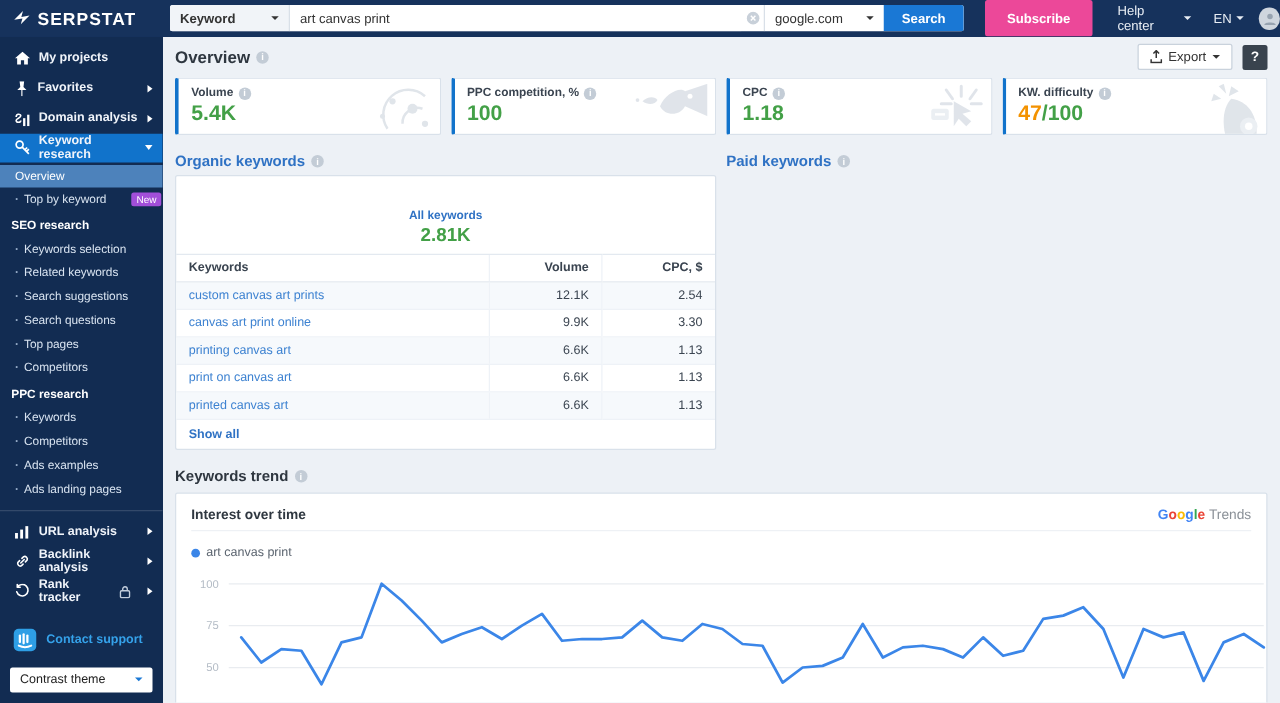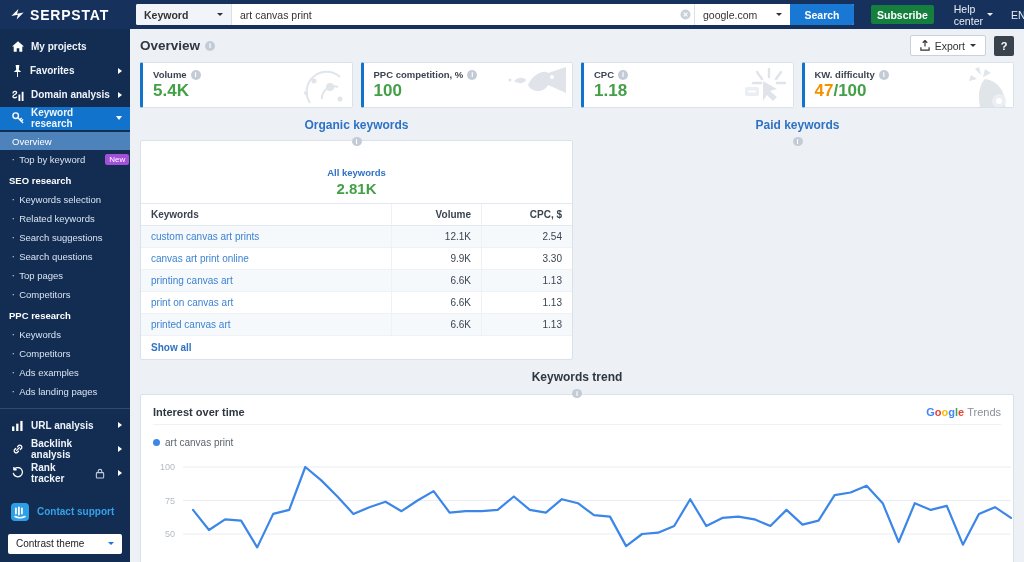--- a/index.html
+++ b/index.html
@@ -5,27 +5,27 @@
   * { box-sizing: border-box; }
   html,body { margin:0; padding:0; }
   body {
     width:1024px; height:562px; overflow:hidden;
     font-family:"Liberation Sans", sans-serif;
     background:#edf1f6; color:#333;
   }
   
   .topbar{position:fixed;top:0;left:0;width:1024px;height:29px;background:#16325c;display:flex;align-items:center;z-index:50;}
   .logo{width:132px;display:flex;align-items:center;gap:5px;padding-left:10px;color:#fff;font-weight:bold;font-size:14px;letter-spacing:.8px;flex:0 0 auto;text-align:center;}
-  .search-group{display:flex;align-items:stretch;height:21px;background:#fff;border-radius:2px;margin-left:4px;width:718px;overflow:hidden;flex:0 0 auto;}
+  .search-group{display:flex;align-items:stretch;height:21px;background:#fff;border-radius:2px;margin-left:4px;width:635px;overflow:hidden;flex:0 0 auto;}
   .seg-type{width:96px;background:#f1f4f8;border-right:1px solid #d9e0e8;display:flex;align-items:center;justify-content:space-between;padding:0 8px;font-size:10.5px;font-weight:bold;color:#333;cursor:pointer;}
   .search-input{flex:1;border:0;outline:none;font-size:10.5px;padding:0 8px;color:#333;font-family:"Liberation Sans",sans-serif;}
   .clear-btn{width:18px;display:flex;align-items:center;justify-content:center;cursor:pointer;}
   .seg-engine{width:96px;border-left:1px solid #d9e0e8;display:flex;align-items:center;justify-content:space-between;padding:0 8px;font-size:10.5px;color:#333;cursor:pointer;}
   .btn-search{width:64px;background:#1a78d5;color:#fff;border:0;font-size:10.5px;font-weight:bold;cursor:pointer;font-family:"Liberation Sans",sans-serif;}
-  .btn-subscribe{width:92px;height:19px;margin-left:17px;background:#15803d;color:#fff;border:0;border-radius:2px;font-size:10.5px;font-weight:bold;cursor:pointer;font-family:"Liberation Sans",sans-serif;}
+  .btn-subscribe{width:92px;height:29px;margin-left:17px;background:#ec4899;color:#fff;border:0;border-radius:2px;font-size:10.5px;font-weight:bold;cursor:pointer;font-family:"Liberation Sans",sans-serif;}
   .top-link{display:flex;align-items:center;gap:4px;color:#e9eef5;font-size:10.5px;cursor:pointer;}
   .help-link{margin-left:20px;}
   .lang-link{margin-left:18px;}
   .avatar{width:18px;height:18px;border-radius:50%;background:#cfd6de;margin-left:12px;display:flex;align-items:center;justify-content:center;cursor:pointer;}
   .caret-down{width:0;height:0;border-left:4px solid transparent;border-right:4px solid transparent;border-top:4px solid currentColor;display:inline-block;}
   .caret-down.sm{border-left-width:3px;border-right-width:3px;border-top-width:3px;}
   .caret-blue{color:#1a78d5;}
   
   .sidebar{position:fixed;top:29px;left:0;width:130px;bottom:0;background:#122c52;color:#e8eef5;font-size:10px;z-index:40;display:flex;flex-direction:column;}
   .sb-item{height:25px;display:flex;align-items:center;gap:7px;padding:0 8px 0 12px;cursor:pointer;position:relative;}
@@ -51,21 +51,21 @@
   .btn-export{height:21px;background:#fff;border:1px solid #c9d2dc;border-radius:2px;display:flex;align-items:center;gap:5px;padding:0 9px;font-size:10.5px;color:#333;cursor:pointer;}
   .btn-help{width:20px;height:20px;background:#39434e;color:#fff;border:0;border-radius:2px;font-size:11px;font-weight:bold;cursor:pointer;font-family:"Liberation Sans",sans-serif;}
   
   .cards{display:grid;grid-template-columns:repeat(4,1fr);gap:8px;}
   .card{background:#fff;border:1px solid #d9e1ea;border-left:3px solid #1173cb;border-radius:2px;height:46px;padding:6px 10px 0 10px;position:relative;overflow:hidden;}
   .card .lab{font-size:9.5px;font-weight:bold;color:#3a4450;display:flex;align-items:center;gap:4px;}
   .card .val{font-size:17px;font-weight:bold;margin-top:1px;}
   .deco{position:absolute;right:6px;top:4px;opacity:.55;}
   
   .cols{display:grid;grid-template-columns:1fr 1fr;gap:8px;margin-top:10px;}
-  .sec-title{font-size:12px;font-weight:bold;color:#2f72c4;display:flex;align-items:center;gap:5px;height:22px;flex-direction:column;}
+  .sec-title{font-size:12px;font-weight:bold;color:#2f72c4;display:flex;align-items:center;gap:5px;height:22px;}
   .panel{background:#fff;border:1px solid #d9e1ea;border-radius:2px;}
   .summary{padding:7px 0 6px 0;text-align:center;}
   .summary .sl{font-size:9.5px;font-weight:bold;color:#2f72c4;margin-top:19px;}
   .summary .sv{font-size:15px;font-weight:bold;color:#43a047;margin-top:2px;}
   table.kw{width:100%;border-collapse:collapse;font-size:10px;}
   table.kw th{border-top:1px solid #e3e9f0;border-bottom:1px solid #e3e9f0;font-weight:bold;color:#3a4450;padding:5px 10px;text-align:left;}
   table.kw th.num, table.kw td.num{text-align:right;border-left:1px solid #eef2f7;width:21%;}
   table.kw td{padding:5px 10px;border-bottom:1px solid #eef2f7;color:#3a4450;}
   table.kw tbody tr:nth-child(odd){background:#f6f9fc;}
   table.kw td.kwd{color:#3d82d1;cursor:pointer;}

